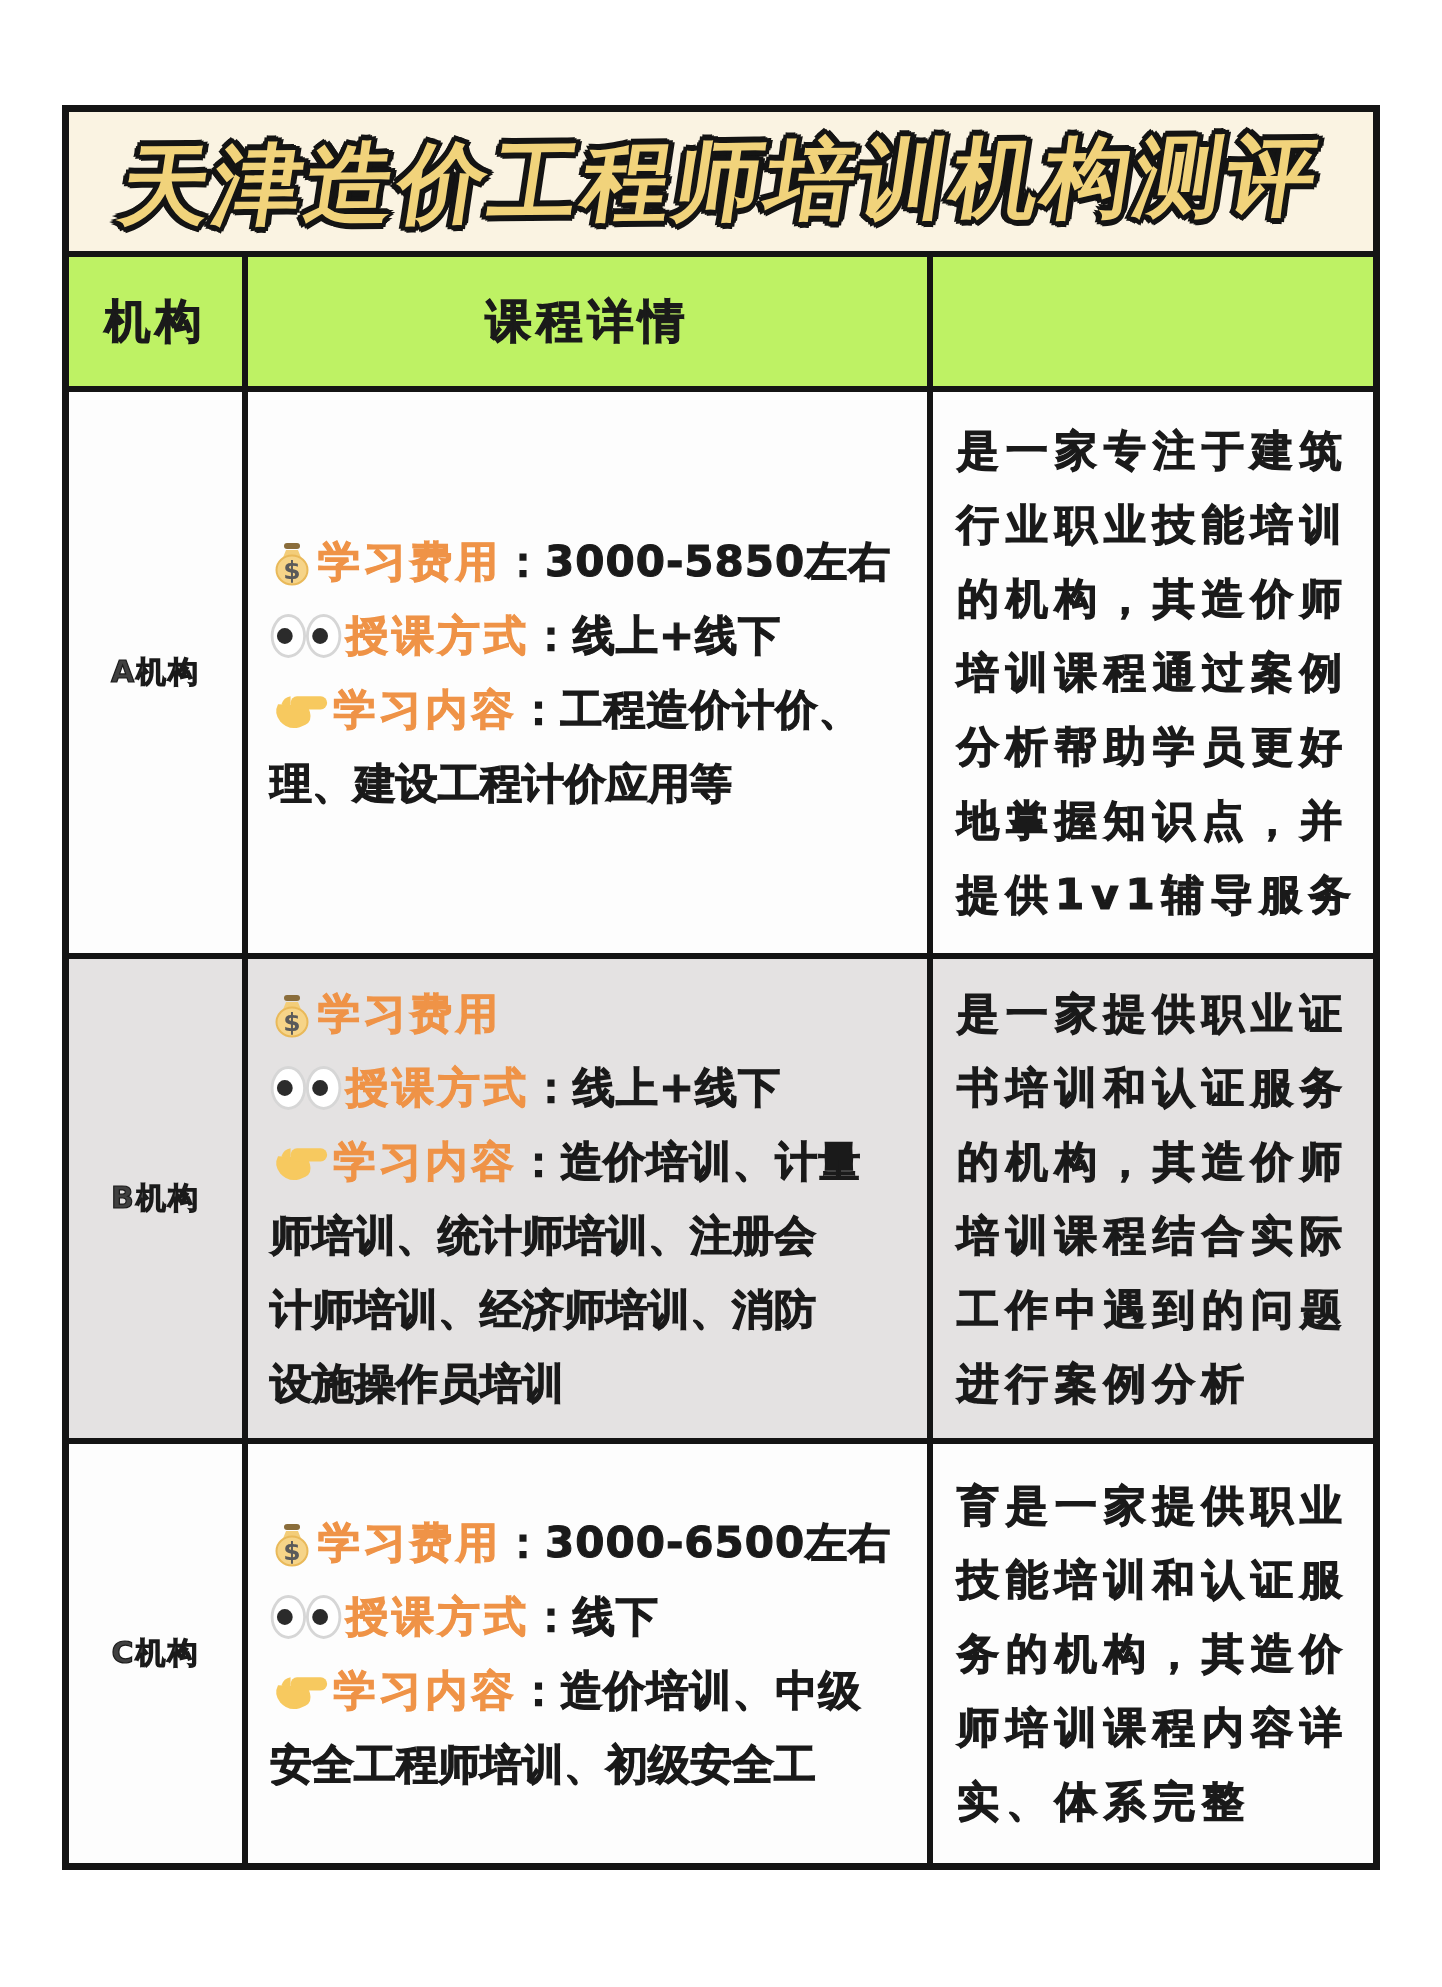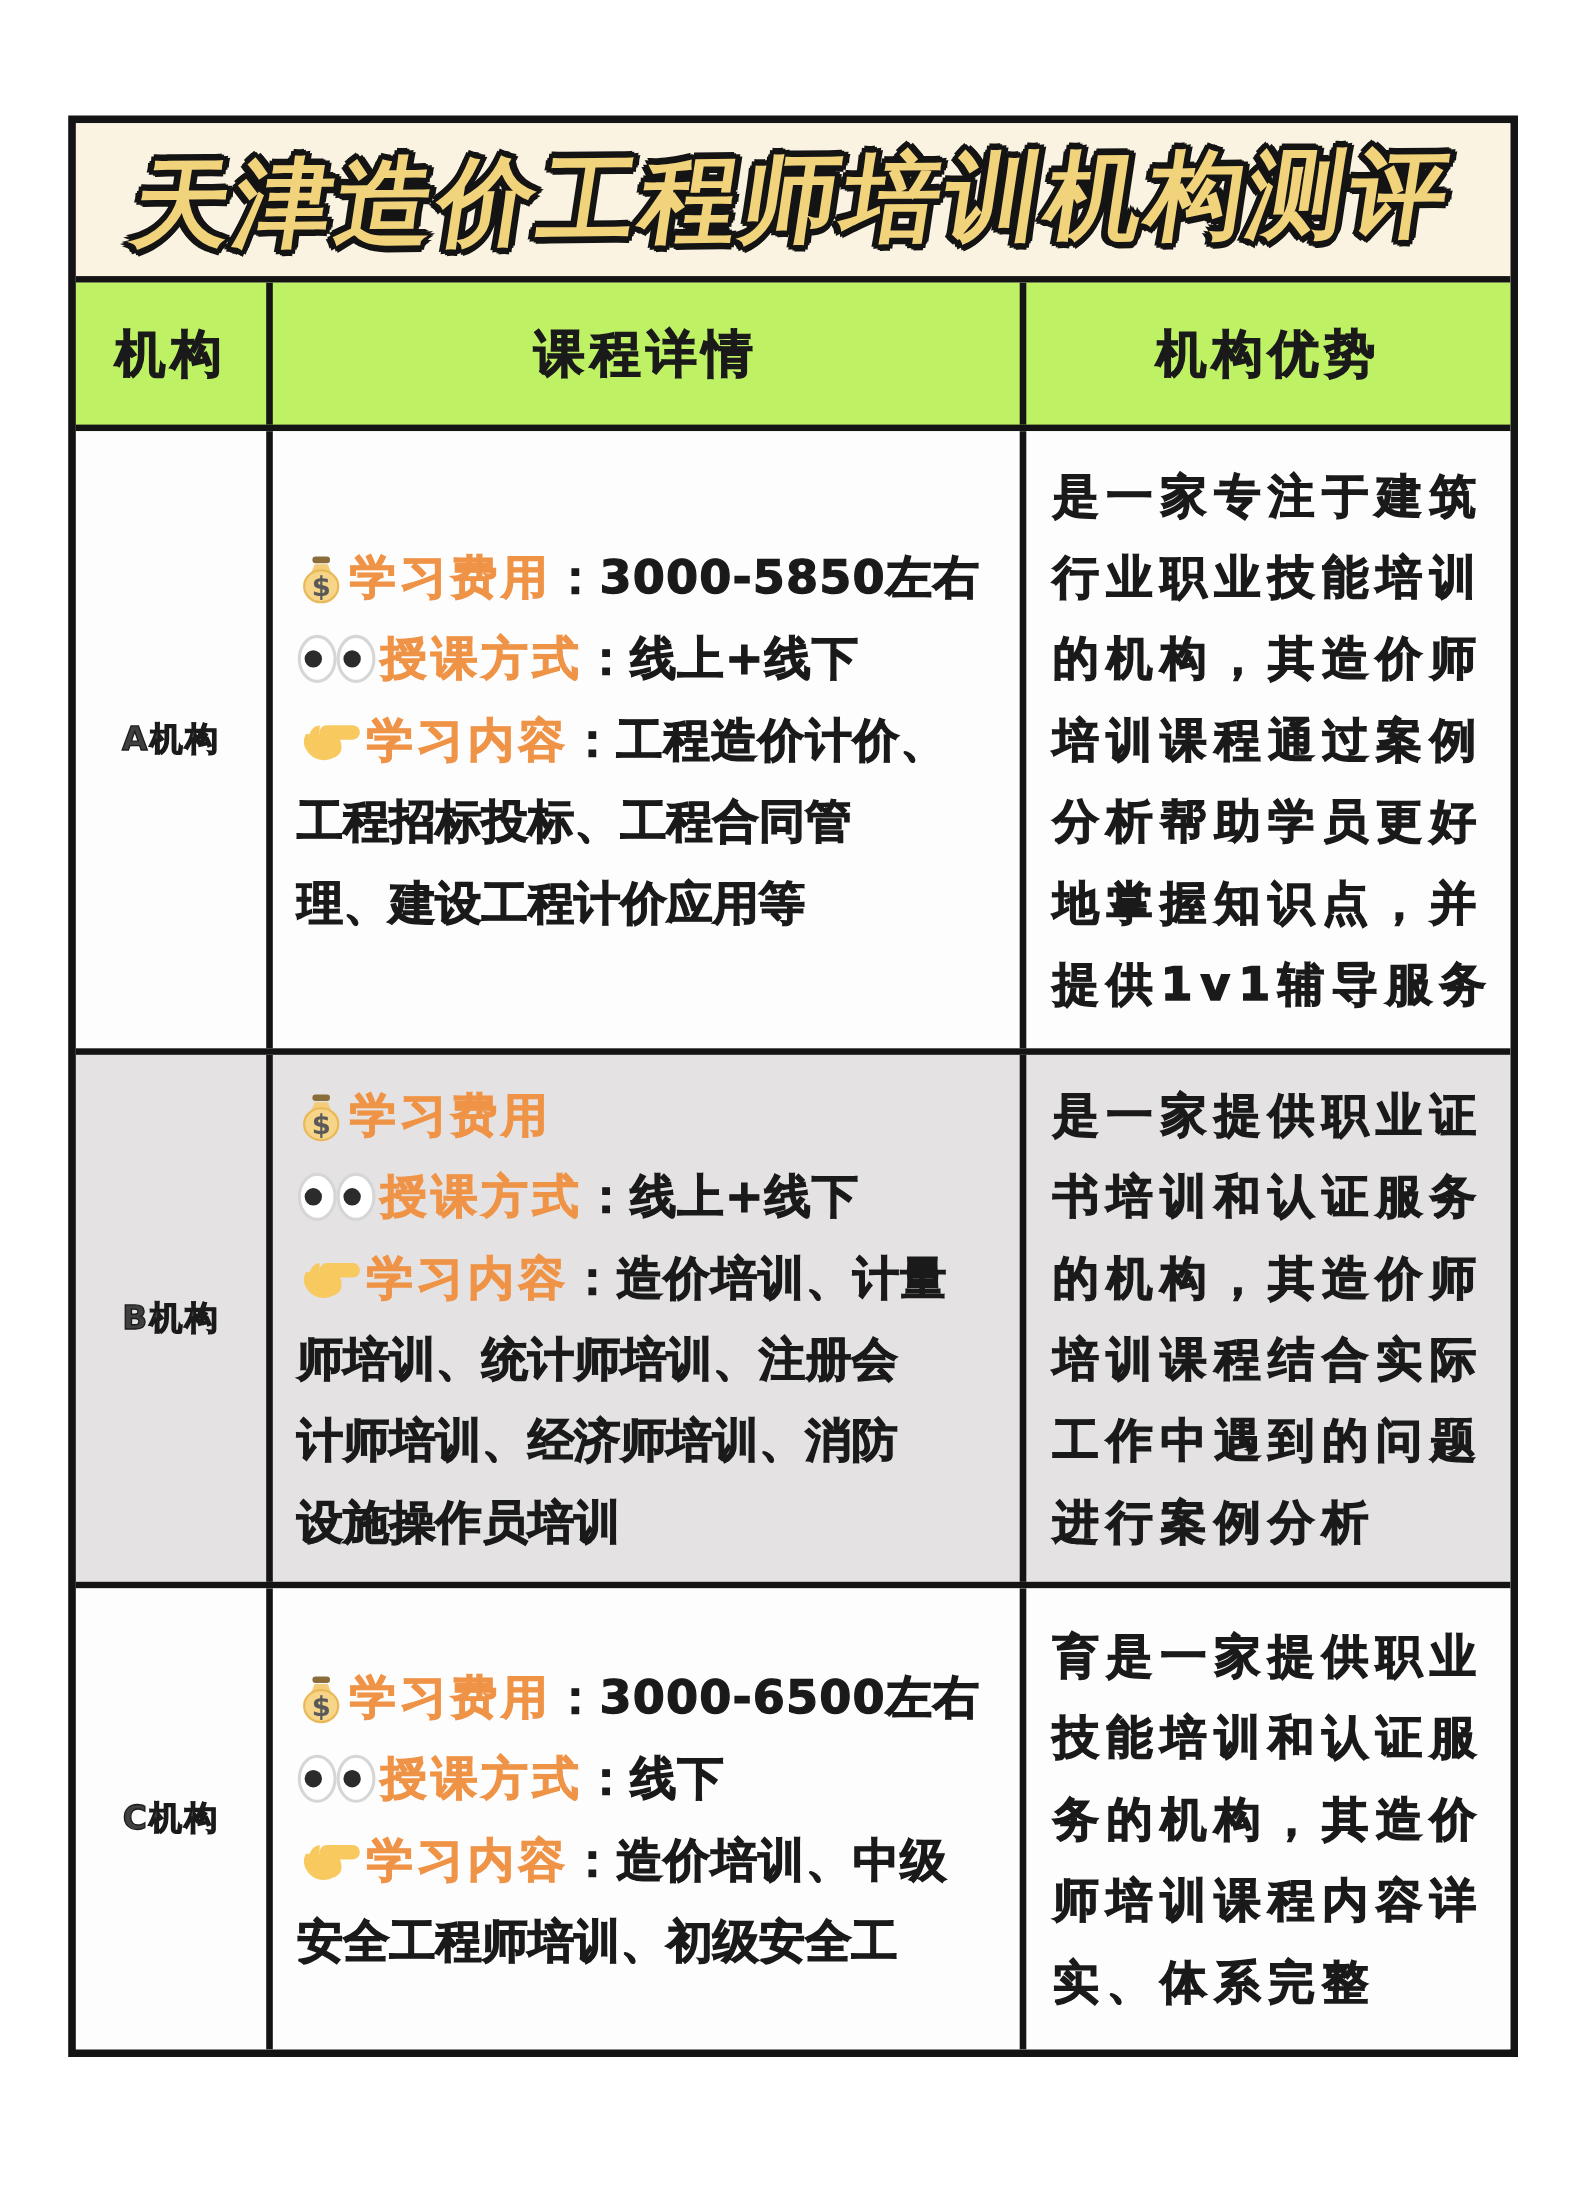--- a/index.html
+++ b/index.html
@@ -102,21 +102,20 @@
 <div class="page">
   <div class="board">
 
     <div class="title-band">
       <div class="title-text">天津造价工程师培训机构测评</div>
     </div>
 
     <div class="t-row r-head">
       <div class="cell cb h-cell">机构</div>
       <div class="cell cb h-cell">课程详情</div>
-      <div class="cell h-cell">机构优势</div>
     </div>
 
     <div class="t-row r-a">
       <div class="cell cb c-org">A机构</div>
       <div class="cell cb c-details">
         <div class="dline">
           <span class="icon">
               <svg viewBox="0 0 44 48">
                 <use href="#ic-moneybag"></use>
               </svg>
@@ -135,21 +134,20 @@
         </div>
         <div class="dline">
           <span class="icon">
               <svg viewBox="0 0 52 42">
                 <use href="#ic-point"></use>
               </svg>
             </span>
           <span class="dlabel">学习内容</span>
             <span class="dvalue">：工程造价计价、</span>
         </div>
-        <div class="dline">工程招标投标、工程合同管</div>
         <div class="dline">理、建设工程计价应用等</div>
       </div>
       <div class="cell c-adv">
         <div class="aline">是一家专注于建筑</div>
         <div class="aline">行业职业技能培训</div>
         <div class="aline">的机构，其造价师</div>
         <div class="aline">培训课程通过案例</div>
         <div class="aline">分析帮助学员更好</div>
         <div class="aline">地掌握知识点，并</div>
         <div class="aline">提供1v1辅导服务</div>

